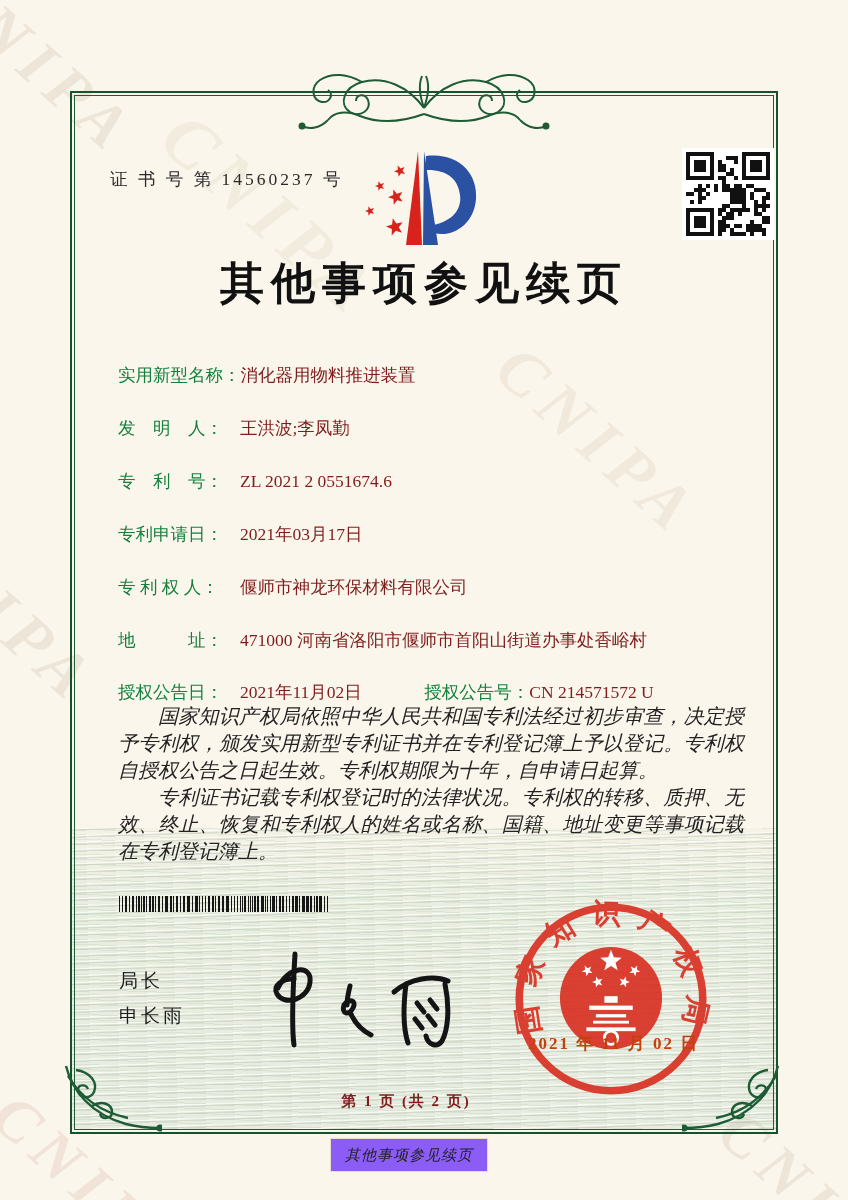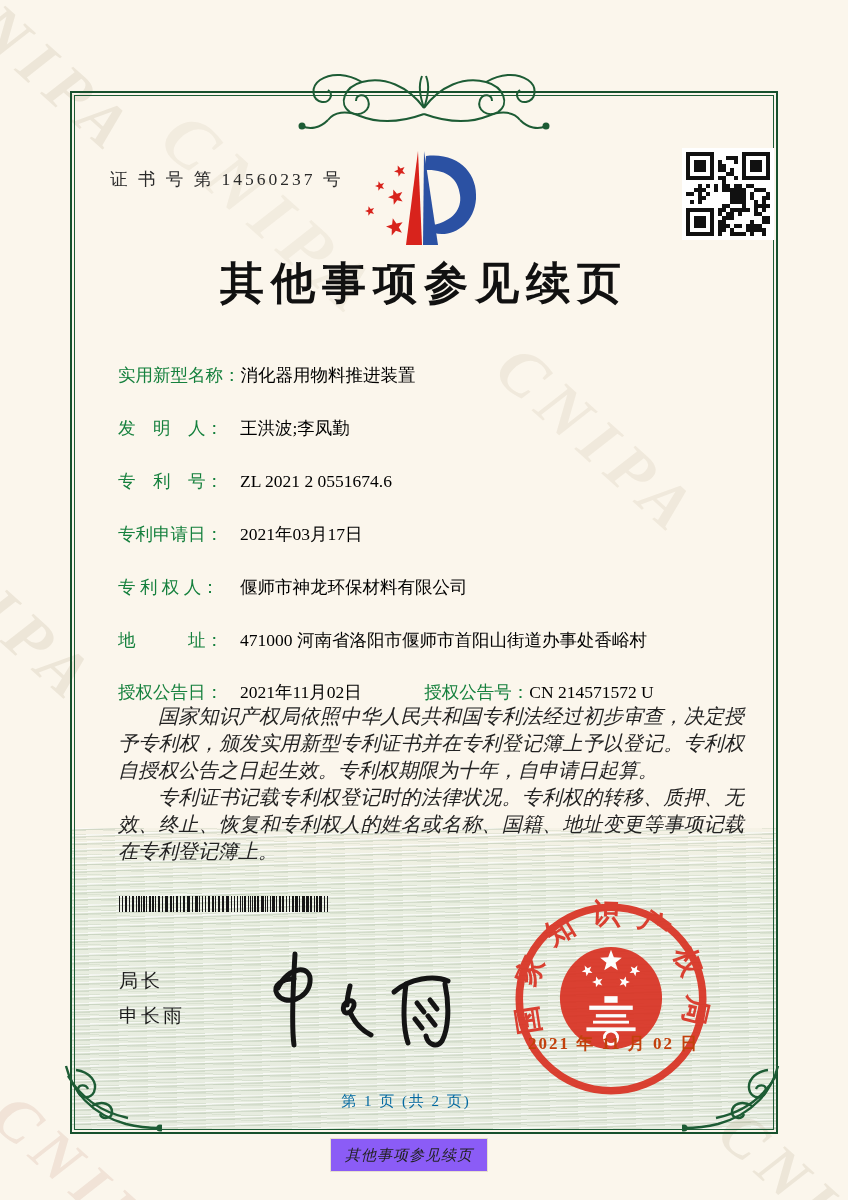--- a/index.html
+++ b/index.html
@@ -43,21 +43,21 @@
   }
   .logo{position:absolute;left:352px;top:143px;width:136px;height:112px;z-index:4;}
   .qr{position:absolute;left:682px;top:148px;width:92px;height:92px;background:#fff;z-index:4;}
   .title{
     position:absolute;left:0;width:848px;top:254px;z-index:4;
     text-align:center;font-size:44px;font-weight:bold;letter-spacing:7px;color:#111;
   }
   
   .field-row{position:absolute;left:118px;z-index:4;font-size:17.5px;white-space:nowrap;}
   .flabel{display:inline-block;min-width:122px;color:#15803d;margin-top:8px;}
-  .fvalue{color:#000000;}
+  .fvalue{color:#7f1d1d;}
   .grant2{margin-left:58px;}
   
   .body-text{
     position:absolute;left:118px;width:626px;top:703px;z-index:4;
     font-size:20px;line-height:27px;text-align:justify;color:#222;
   }
   .body-text p{margin:0;text-indent:2em;font-style:italic;}
   
   .barcode{position:absolute;left:119px;top:896px;width:214px;height:16px;z-index:4;}
   .director-title{
@@ -71,22 +71,23 @@
     font-size:19px;letter-spacing:3px;color:#1b1b1b;
   }
   .signature{position:absolute;left:248px;top:948px;z-index:5;}
   .seal{position:absolute;left:506px;top:894px;width:210px;height:210px;z-index:4;opacity:.93;}
   .seal-date{
     position:absolute;left:528px;top:1032px;z-index:6;
     font-size:17px;font-weight:bold;letter-spacing:2px;color:#c2410c;white-space:nowrap;
   }
   .page-num{
     position:absolute;left:70px;width:704px;top:1092px;z-index:4;
-    text-align:center;font-size:15px;letter-spacing:2px;color:#0369a1;
+    text-align:center;font-size:15px;letter-spacing:2px;color:#7f1d1d;
     transform:translateX(-16px);
+    font-weight:bold;
   }
   .cont-note{
     position:absolute;left:330px;top:1138px;width:156px;height:32px;z-index:4;
     background:#8b5cf6;border:1px solid #e7dfcd;
     display:flex;align-items:center;justify-content:center;
     font-size:15px;font-style:italic;color:#222;letter-spacing:1px;
   }
 </style>
 </head>
 <body>

